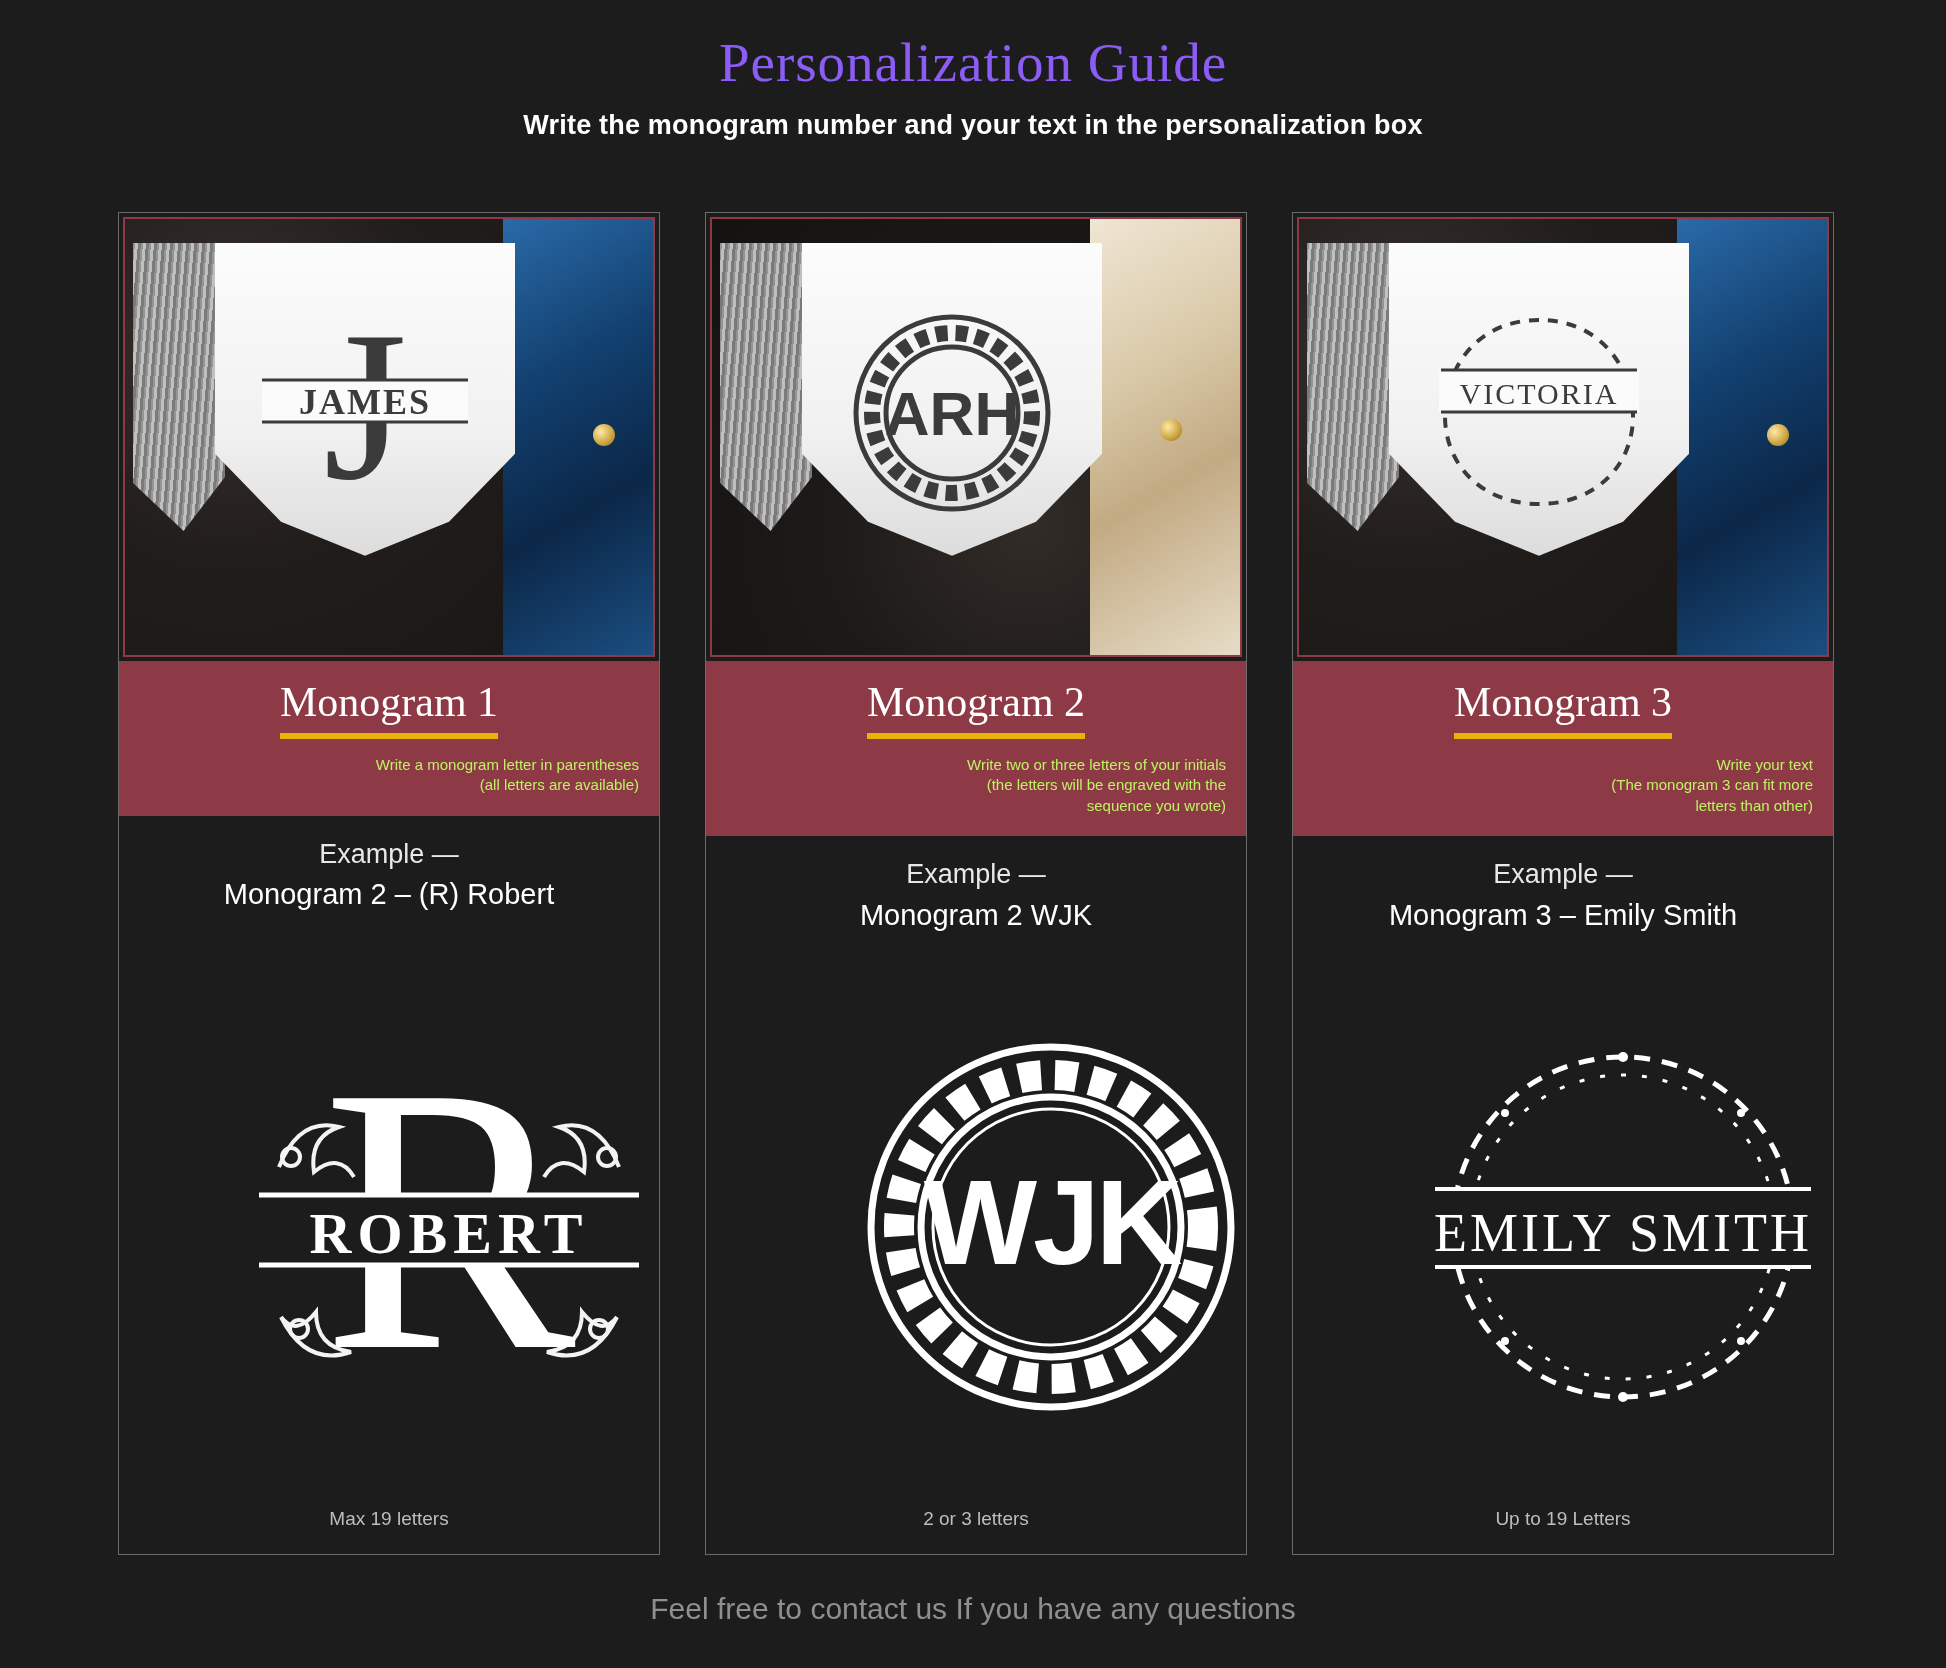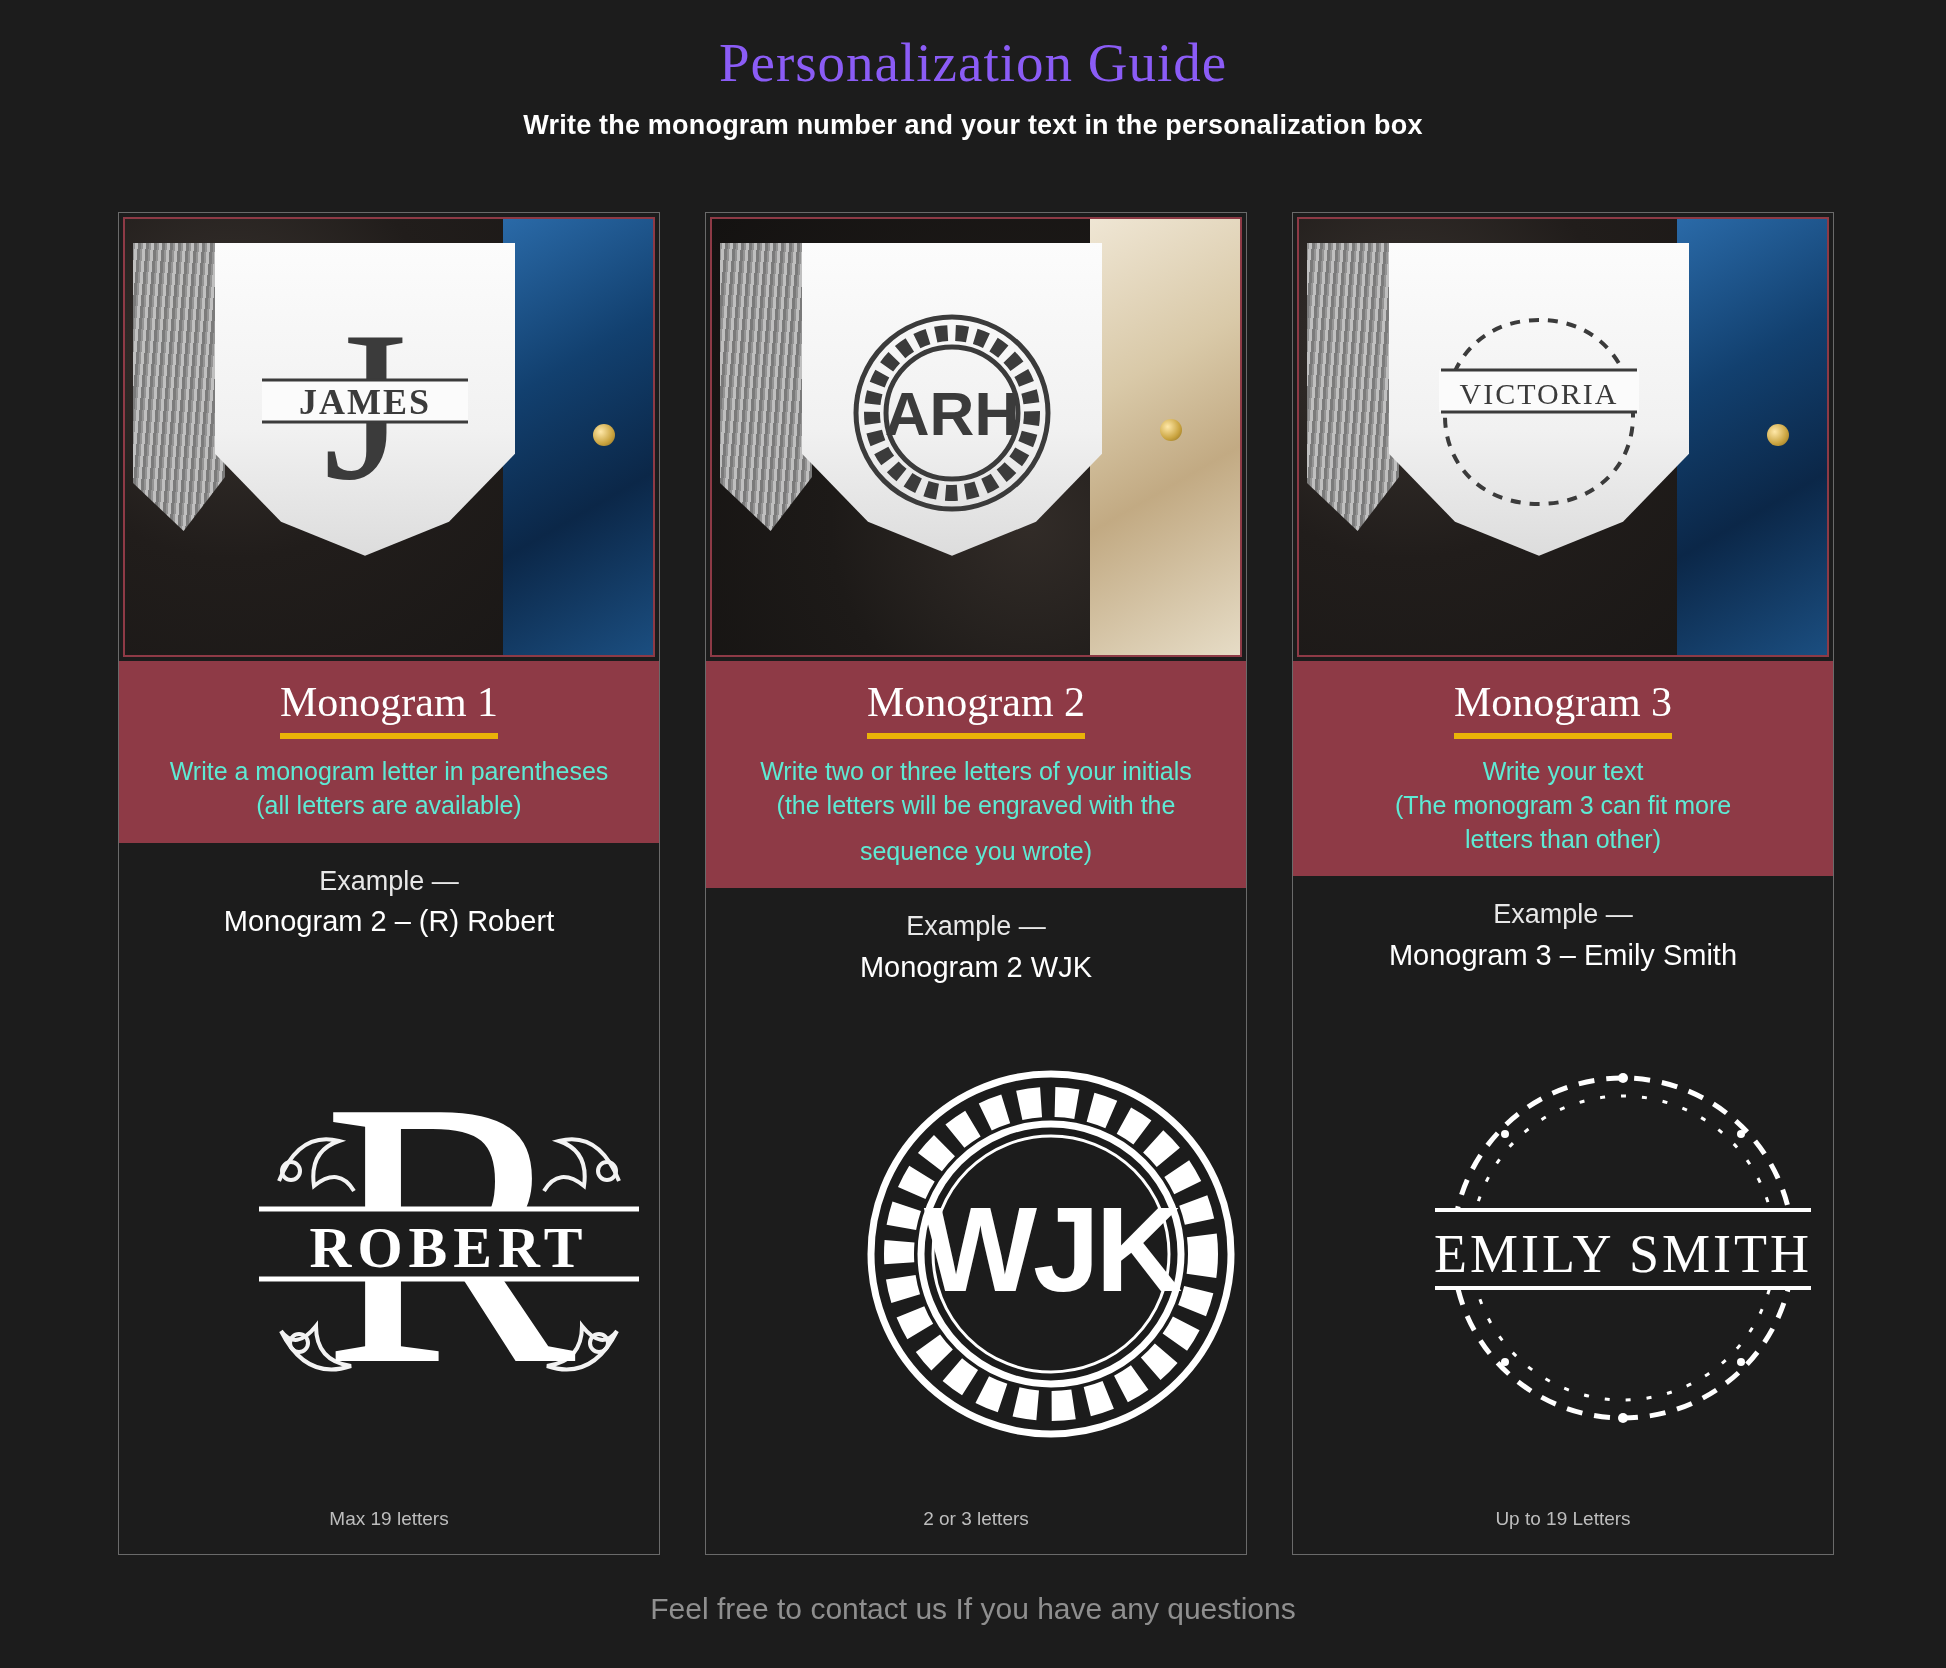--- a/index.html
+++ b/index.html
@@ -141,23 +141,24 @@
     font-family: "Liberation Serif", serif;
     font-weight: 400;
     font-size: 42px;
     line-height: 1.1;
     display: inline-block;
     padding-bottom: 8px;
     border-bottom: 6px solid #eab308;
   }
   .band p {
     margin: 8px 6px 0;
-    font-size: 25px;
+    font-size: 15px;
     line-height: 1.35;
-    color: #5eead4;
+    color: #bef264;
+    text-align: right;
   }
   
   .example {
     text-align: center;
     padding: 22px 10px 6px;
   }
   .example .lead {
     font-size: 27px;
     color: #e8e8e8;
     line-height: 1.25;
@@ -276,21 +277,21 @@
               <text x="110" y="132" font-family="Liberation Sans, sans-serif" font-size="62" font-weight="bold" text-anchor="middle" fill="#3b3b3b">ARH</text>
             </svg>
           </div>
         </div>
       </div>
 
       <div class="band">
         <h2>Monogram 2</h2>
         <p>Write two or three letters of your initials</p>
         <p style="margin-top:0">(the letters will be engraved with the</p>
-        <p style="margin-top:12px">sequence you wrote)</p>
+        <p style="margin-top:0">sequence you wrote)</p>
       </div>
 
       <div class="example">
         <div class="lead">Example —</div>
         <div class="val">Monogram 2 WJK</div>
       </div>
 
       <div class="artwork">
         <svg width="390" height="390" viewBox="0 0 390 390">
           <circle cx="195" cy="195" r="180" fill="none" stroke="#ffffff" stroke-width="7"></circle>

